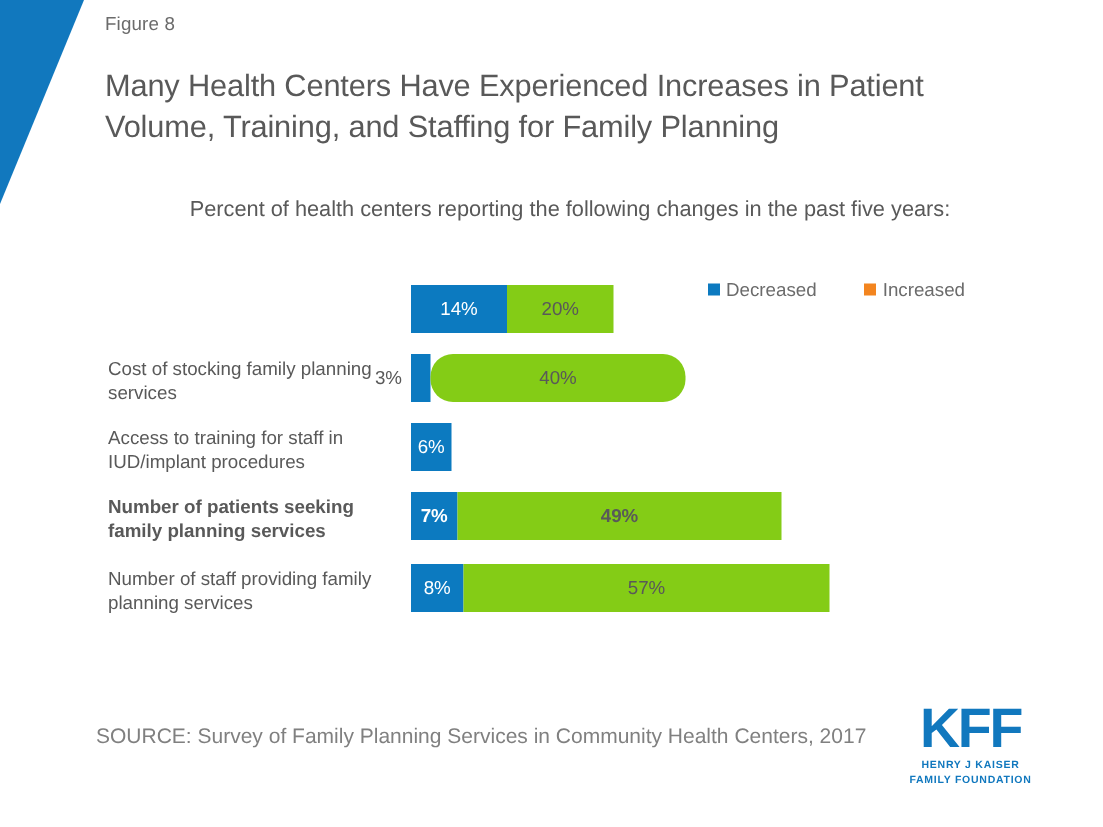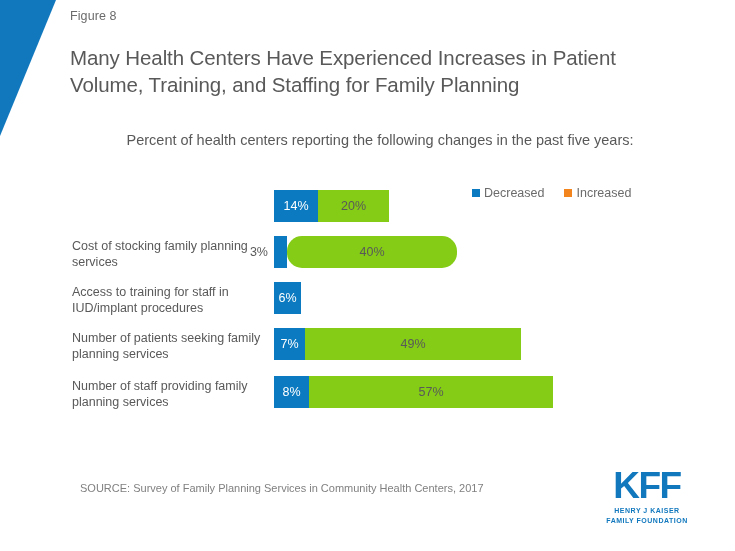--- a/index.html
+++ b/index.html
@@ -66,21 +66,21 @@
     font-size: 14.5px;
     line-height: 21px;
     color: #595959;
   }
   .legend {
     position: absolute;
     left: 472px;
     top: 62px;
     display: flex;
     align-items: center;
-    gap: 20px;
+    gap: 32px;
   }
   .legend-item {
     display: flex;
     align-items: center;
     gap: 4px;
   }
   .legend-swatch {
     width: 8px;
     height: 8px;
     display: inline-block;
@@ -138,23 +138,23 @@
   .seg.inc .seg-label { color: #595959; }
   .seg-label.outside {
     position: absolute;
     right: 100%;
     margin-right: 6px;
     color: #595959;
   }
 
   .source {
     position: absolute;
-    left: 80px;
+    left: 64px;
     top: 482px;
-    font-size: 11px;
+    font-size: 14px;
     color: #808080;
   }
   .kff-logo {
     position: absolute;
     left: 597px;
     top: 468px;
     width: 100px;
     text-align: center;
   }
   .kff-mark {
@@ -197,21 +197,21 @@
       <div class="legend-item">
         <span class="legend-swatch increased"></span>
         <span class="legend-text">Increased</span>
       </div>
     </div>
 
     <div class="plot">
 
       <div class="bar-row" style="top:0px;">
         <div class="bars">
-          <div class="seg dec" style="width:44px;">
+          <div class="seg dec" style="width:64px;">
             <span class="seg-label">14%</span>
           </div>
           <div class="seg inc" style="width:71px;">
             <span class="seg-label">20%</span>
           </div>
         </div>
       </div>
 
       <div class="bar-row" style="top:46px;">
         <div class="row-label" style="top:2px;">Cost of stocking family planning services</div>
@@ -227,21 +227,21 @@
 
       <div class="bar-row" style="top:92px;">
         <div class="row-label" style="top:2px;">Access to training for staff in IUD/implant procedures</div>
         <div class="bars">
           <div class="seg dec" style="width:27px;">
             <span class="seg-label">6%</span>
           </div>
         </div>
       </div>
 
-      <div class="bar-row" style="top:138px;">
+      <div class="bar-row" style="top:138px;font-weight:bold;">
         <div class="row-label" style="top:2px;">Number of patients seeking family planning services</div>
         <div class="bars">
           <div class="seg dec" style="width:31px;">
             <span class="seg-label">7%</span>
           </div>
           <div class="seg inc" style="width:216px;">
             <span class="seg-label">49%</span>
           </div>
         </div>
       </div>

